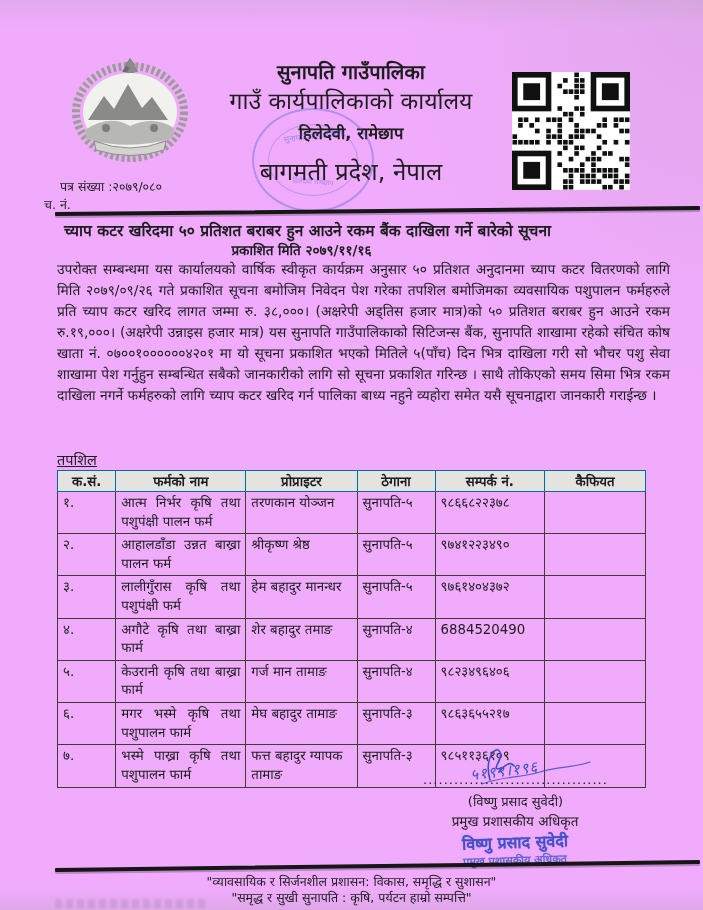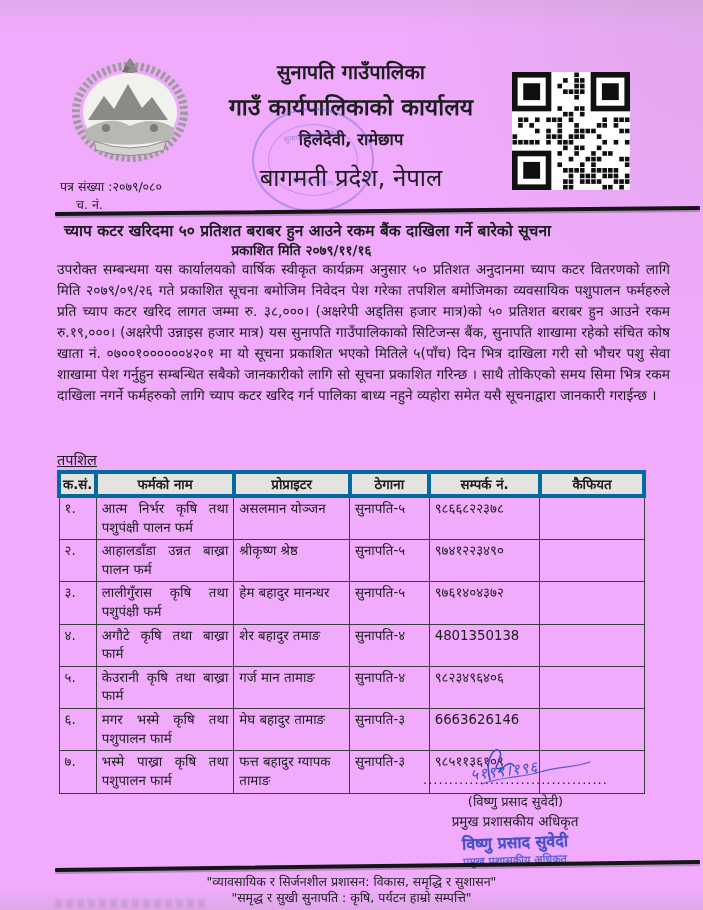--- a/index.html
+++ b/index.html
@@ -13,47 +13,47 @@
     background:
       linear-gradient(180deg,rgba(160,160,158,.18),rgba(255,255,255,0) 28px),
       linear-gradient(0deg,rgba(150,150,148,.20),rgba(255,255,255,0) 22px),
       radial-gradient(ellipse at 100% 0%,rgba(140,140,138,.14),rgba(255,255,255,0) 30%);
   }
   .abs{position:absolute;}
   
   .emblem{left:68px;top:56px;width:124px;height:106px;}
   .header-text{left:168px;top:60px;width:366px;text-align:center;line-height:1.25;}
   .h-line1{font-size:20px;font-weight:600;}
-  .h-line2{font-size:23px;font-weight:700;margin-top:8px;}
+  .h-line2{font-size:23px;font-weight:400;margin-top:2px;}
   .h-line3{font-size:16.5px;font-weight:700;margin-top:8px;}
   .h-line4{font-size:24px;margin-top:13px;}
   .qr{left:512px;top:72px;width:118px;height:118px;background:#fff;}
   .round-stamp{left:252px;top:108px;width:118px;height:100px;border-radius:50%;
     border:2px solid rgba(64,84,198,.34);pointer-events:none;}
   .round-stamp .inner{position:absolute;inset:14px;border-radius:50%;border:1px solid rgba(64,84,198,.28);}
   .round-stamp .st1{position:absolute;left:0;right:0;top:20px;text-align:center;
     font-size:8px;color:rgba(64,84,198,.45);transform:rotate(-6deg);}
   .round-stamp .st2{position:absolute;left:0;right:0;bottom:24px;text-align:center;
     font-size:7px;color:rgba(64,84,198,.40);transform:rotate(4deg);}
   .letter-no{left:60px;top:178px;font-size:12.5px;}
-  .ch-no{left:76px;top:196px;font-size:12.5px;}
+  .ch-no{left:44px;top:196px;font-size:12.5px;}
   .rule{background:#161616;height:4px;width:645px;left:55px;border-radius:1px;}
   .rule.top{top:209px;transform:rotate(-.55deg);box-shadow:0 2px 0 rgba(20,20,20,.25);}
   .rule.bottom{top:864px;transform:rotate(-.7deg);box-shadow:0 2px 0 rgba(20,20,20,.25);}
   
   .subject{left:0;width:615px;top:219px;text-align:center;font-size:15.5px;font-weight:700;}
   .pub-date{left:0;width:603px;top:241px;text-align:center;font-size:13.5px;font-weight:700;}
   .body-text{left:57px;top:259px;width:613px;font-size:13.8px;line-height:21px;
     text-align:justify;margin:0;}
   .tapasil{left:57px;top:449px;font-size:14.5px;text-decoration:underline;}
   
   table.firms{position:absolute;left:57px;top:470px;width:589px;border-collapse:collapse;
     font-size:13.3px;}
-  .firms th{border:4px solid #0369a1;background:#e3e3df;font-weight:700;
-    padding:1px 2px;font-size:13.3px;}
+  .firms th{border:1px solid #0369a1;background:#e3e3df;font-weight:700;
+    padding:1px 14px;font-size:13.3px;}
   .firms td{border:1px solid #3c3c3c;padding:2px 5px;vertical-align:top;line-height:1.4;}
   .firms td.name{text-align:justify;}
   
   .sig-svg{left:462px;top:738px;width:150px;height:52px;}
   .sig-hand{left:470px;top:760px;font-size:15px;color:#3f4ec4;font-style:italic;
     transform:rotate(-7deg);letter-spacing:1px;}
   .sig-dots{left:398px;top:772px;width:235px;text-align:center;font-size:13px;
     letter-spacing:1px;color:#222;}
   .sig-name{left:398px;top:792px;width:235px;text-align:center;font-size:13px;}
   .sig-title{left:390px;top:812px;width:250px;text-align:center;font-size:13.5px;}
@@ -258,21 +258,21 @@
         <th>प्रोप्राइटर</th>
         <th>ठेगाना</th>
         <th>सम्पर्क नं.</th>
         <th>कैफियत</th>
       </tr>
     </thead>
     <tbody>
       <tr>
         <td>१.</td>
         <td class="name">आत्म निर्भर कृषि तथा पशुपंक्षी पालन फर्म</td>
-        <td>असलमान योञ्जन</td>
+        <td>तरणकान योञ्जन</td>
         <td>सुनापति-५</td>
         <td>९८६६८२२३७८</td>
         <td></td>
       </tr>
       <tr>
         <td>२.</td>
         <td class="name">आहालडाँडा उन्नत बाख्रा पालन फर्म</td>
         <td>श्रीकृष्ण श्रेष्ठ</td>
         <td>सुनापति-५</td>
         <td>९७४१२२३४९०</td>
@@ -284,37 +284,37 @@
         <td>हेम बहादुर मानन्धर</td>
         <td>सुनापति-५</td>
         <td>९७६१४०४३७२</td>
         <td></td>
       </tr>
       <tr>
         <td>४.</td>
         <td class="name">अगौटे कृषि तथा बाख्रा फार्म</td>
         <td>शेर बहादुर तमाङ</td>
         <td>सुनापति-४</td>
-        <td>4801350138</td>
+        <td>6884520490</td>
         <td></td>
       </tr>
       <tr>
         <td>५.</td>
         <td class="name">केउरानी कृषि तथा बाख्रा फार्म</td>
         <td>गर्ज मान तामाङ</td>
         <td>सुनापति-४</td>
         <td>९८२३४९६४०६</td>
         <td></td>
       </tr>
       <tr>
         <td>६.</td>
         <td class="name">मगर भस्मे कृषि तथा पशुपालन फार्म</td>
         <td>मेघ बहादुर तामाङ</td>
         <td>सुनापति-३</td>
-        <td>6663626146</td>
+        <td>९८६३६५५२१७</td>
         <td></td>
       </tr>
       <tr>
         <td>७.</td>
         <td class="name">भस्मे पाख्रा कृषि तथा पशुपालन फार्म</td>
         <td>फत्त बहादुर ग्यापक तामाङ</td>
         <td>सुनापति-३</td>
         <td>९८५११३६१०९</td>
         <td></td>
       </tr>

